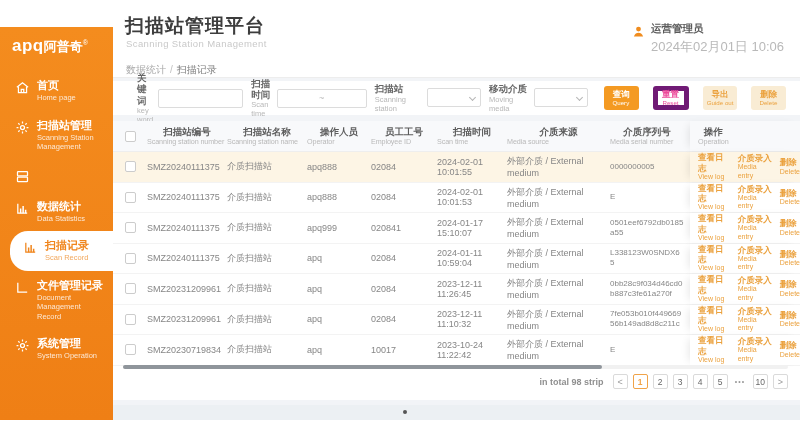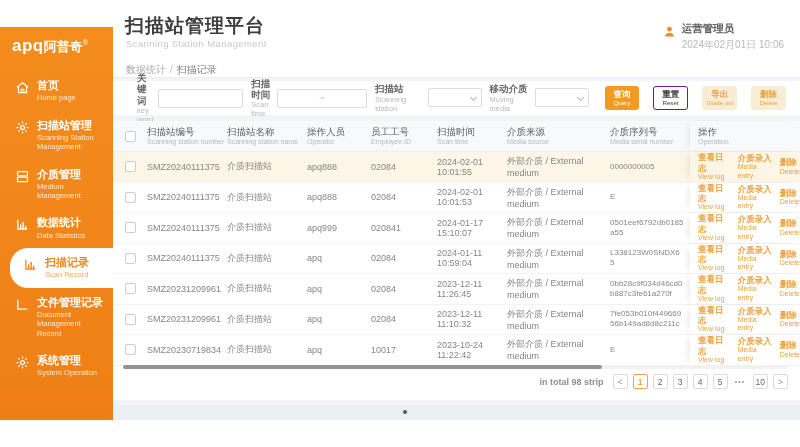--- a/index.html
+++ b/index.html
@@ -22,21 +22,21 @@
   .nav-item.active { background:#fff; color:#f0851c; border-radius:18px 0 0 18px; margin-left:10px; padding-left:13px; }
   .nav-item.active .n-en { color:#f2a95f; opacity:1; }
 
   
   .header { position:absolute; left:113px; top:0; right:0; height:60px; background:#fff; }
   .page-title { position:absolute; left:12px; top:13px; font-size:19px; font-weight:800; color:#3d3d3d; letter-spacing:1px; }
   .page-subtitle { position:absolute; left:13px; top:38px; font-size:9.5px; color:#c9c9c9; letter-spacing:.4px; }
   .userbox { position:absolute; right:16px; top:22px; display:flex; align-items:flex-start; gap:6px; }
   .userbox .uicon { width:13px; height:13px; margin-top:2px; }
   .user-name { font-size:10.5px; color:#5a5a5a; font-weight:700; text-align:left; }
-  .user-date { font-size:10px; color:#b9b9b9; margin-top:2px; }
+  .user-date { font-size:13px; color:#b9b9b9; margin-top:2px; }
 
   
   .breadcrumb { position:absolute; left:126px; top:63px; font-size:10px; color:#a9a9a9; z-index:4; }
   .breadcrumb .sep { margin:0 4px; color:#c2c2c2; }
   .breadcrumb .cur { color:#7e7e7e; }
   .bc-line { position:absolute; left:113px; right:0; top:77px; height:1px; background:#ededed; }
 
   
   .content-bg { position:absolute; left:113px; top:78px; right:0; height:342px; background:#f2f4f7; }
 
@@ -52,38 +52,38 @@
   .in-keyword { width:85px; }
   .in-time { width:90px; text-align:center; }
   .fselect { position:relative; height:19px; border:1px solid #dcdcdc; border-radius:2px; background:#fff; }
   .sel-station { width:62px; }
   .sel-media { width:62px; }
   .chev { position:absolute; right:5px; top:6px; width:5px; height:5px; border-right:1px solid #b5b5b5; border-bottom:1px solid #b5b5b5; transform:rotate(45deg); }
   .fbtn { width:40px; height:24px; border-radius:3px; border:none; display:flex; flex-direction:column; align-items:center; justify-content:center; margin-right:14px; cursor:pointer; line-height:1.1; }
   .fbtn .b-cn { font-size:8.5px; font-weight:700; }
   .fbtn .b-en { font-size:6.5px; transform:scale(.95); }
   .btn-query { background:#f49a22; color:#fff; margin-left:8px; }
-  .btn-reset { background:#fff; border:1px solid #701a75; color:#404040; }
+  .btn-reset { background:#fff; border:5px solid #701a75; color:#ec4899; }
   .btn-light { background:#f9ecd4; color:#eba23f; }
 
   
   .table-card { position:absolute; left:113px; right:0; top:121px; height:279px; background:#fff; }
   .cell { flex-shrink:0; }
   .c-check { width:34px; display:flex; justify-content:center; }
   .c-num { width:80px; }
   .c-name { width:80px; }
   .c-oper { width:64px; }
   .c-emp { width:66px; }
   .c-time { width:70px; }
   .c-src { width:103px; }
   .c-serial { width:80px; padding-right:6px; }
   .c-action { width:110px; display:flex; align-items:center; gap:7px; padding-left:8px;
     box-shadow:-5px 0 8px -4px rgba(0,0,0,.10); background:inherit; height:100%; }
   .thead { display:flex; align-items:center; height:31px; background:#f8f9fb; border-bottom:1px solid #eee; }
-  .th-cn { font-size:9.5px; font-weight:400; color:#5c5c5c; line-height:1.25; }
+  .th-cn { font-size:9.5px; font-weight:700; color:#5c5c5c; line-height:1.25;text-align:center; }
   .th-en { font-size:7.2px; color:#b9b9b9; line-height:1.25; white-space:nowrap; letter-spacing:-.1px; }
   .checkbox { width:11px; height:11px; border:1px solid #ccc; border-radius:2px; background:#fff; display:inline-block; }
   .trow { display:flex; align-items:center; height:30.5px; border-bottom:1px solid #f3f3f3; font-size:9px; color:#868686; background:#fff; }
   .trow.highlight { background:#fdf5e5; }
   .c-serial { font-size:8px; word-break:break-all; line-height:1.25; }
   .alink { display:flex; flex-direction:column; color:#eba23f; text-decoration:none; line-height:1.2; cursor:pointer; }
   .alink .a-cn { font-size:8.5px; font-weight:700; }
   .alink .a-en { font-size:7px; }
 
   
@@ -166,24 +166,20 @@
       </div>
 
       <div class="nav-item">
         <span class="nicon">
           <svg viewBox="0 0 24 24" fill="none" stroke="currentColor" stroke-width="2">
               <rect x="4" y="4" width="16" height="7" rx="1"></rect>
               <rect x="4" y="13" width="16" height="7" rx="1"></rect>
               <path d="M8 7.5h.01M8 16.5h.01" stroke-width="2.6"></path>
             </svg>
         </span>
-        <span>
-            <div class="n-cn">介质管理</div>
-            <div class="n-en">Medium Management</div>
-          </span>
       </div>
 
       <div class="nav-item">
         <span class="nicon">
           <svg viewBox="0 0 24 24" fill="none" stroke="currentColor" stroke-width="2">
               <path d="M4.5 4.5v15h15"></path>
               <path d="M9 19.5V12M13 19.5V8M17 19.5v-5.5" stroke-width="2.4"></path>
             </svg>
         </span>
         <span>

